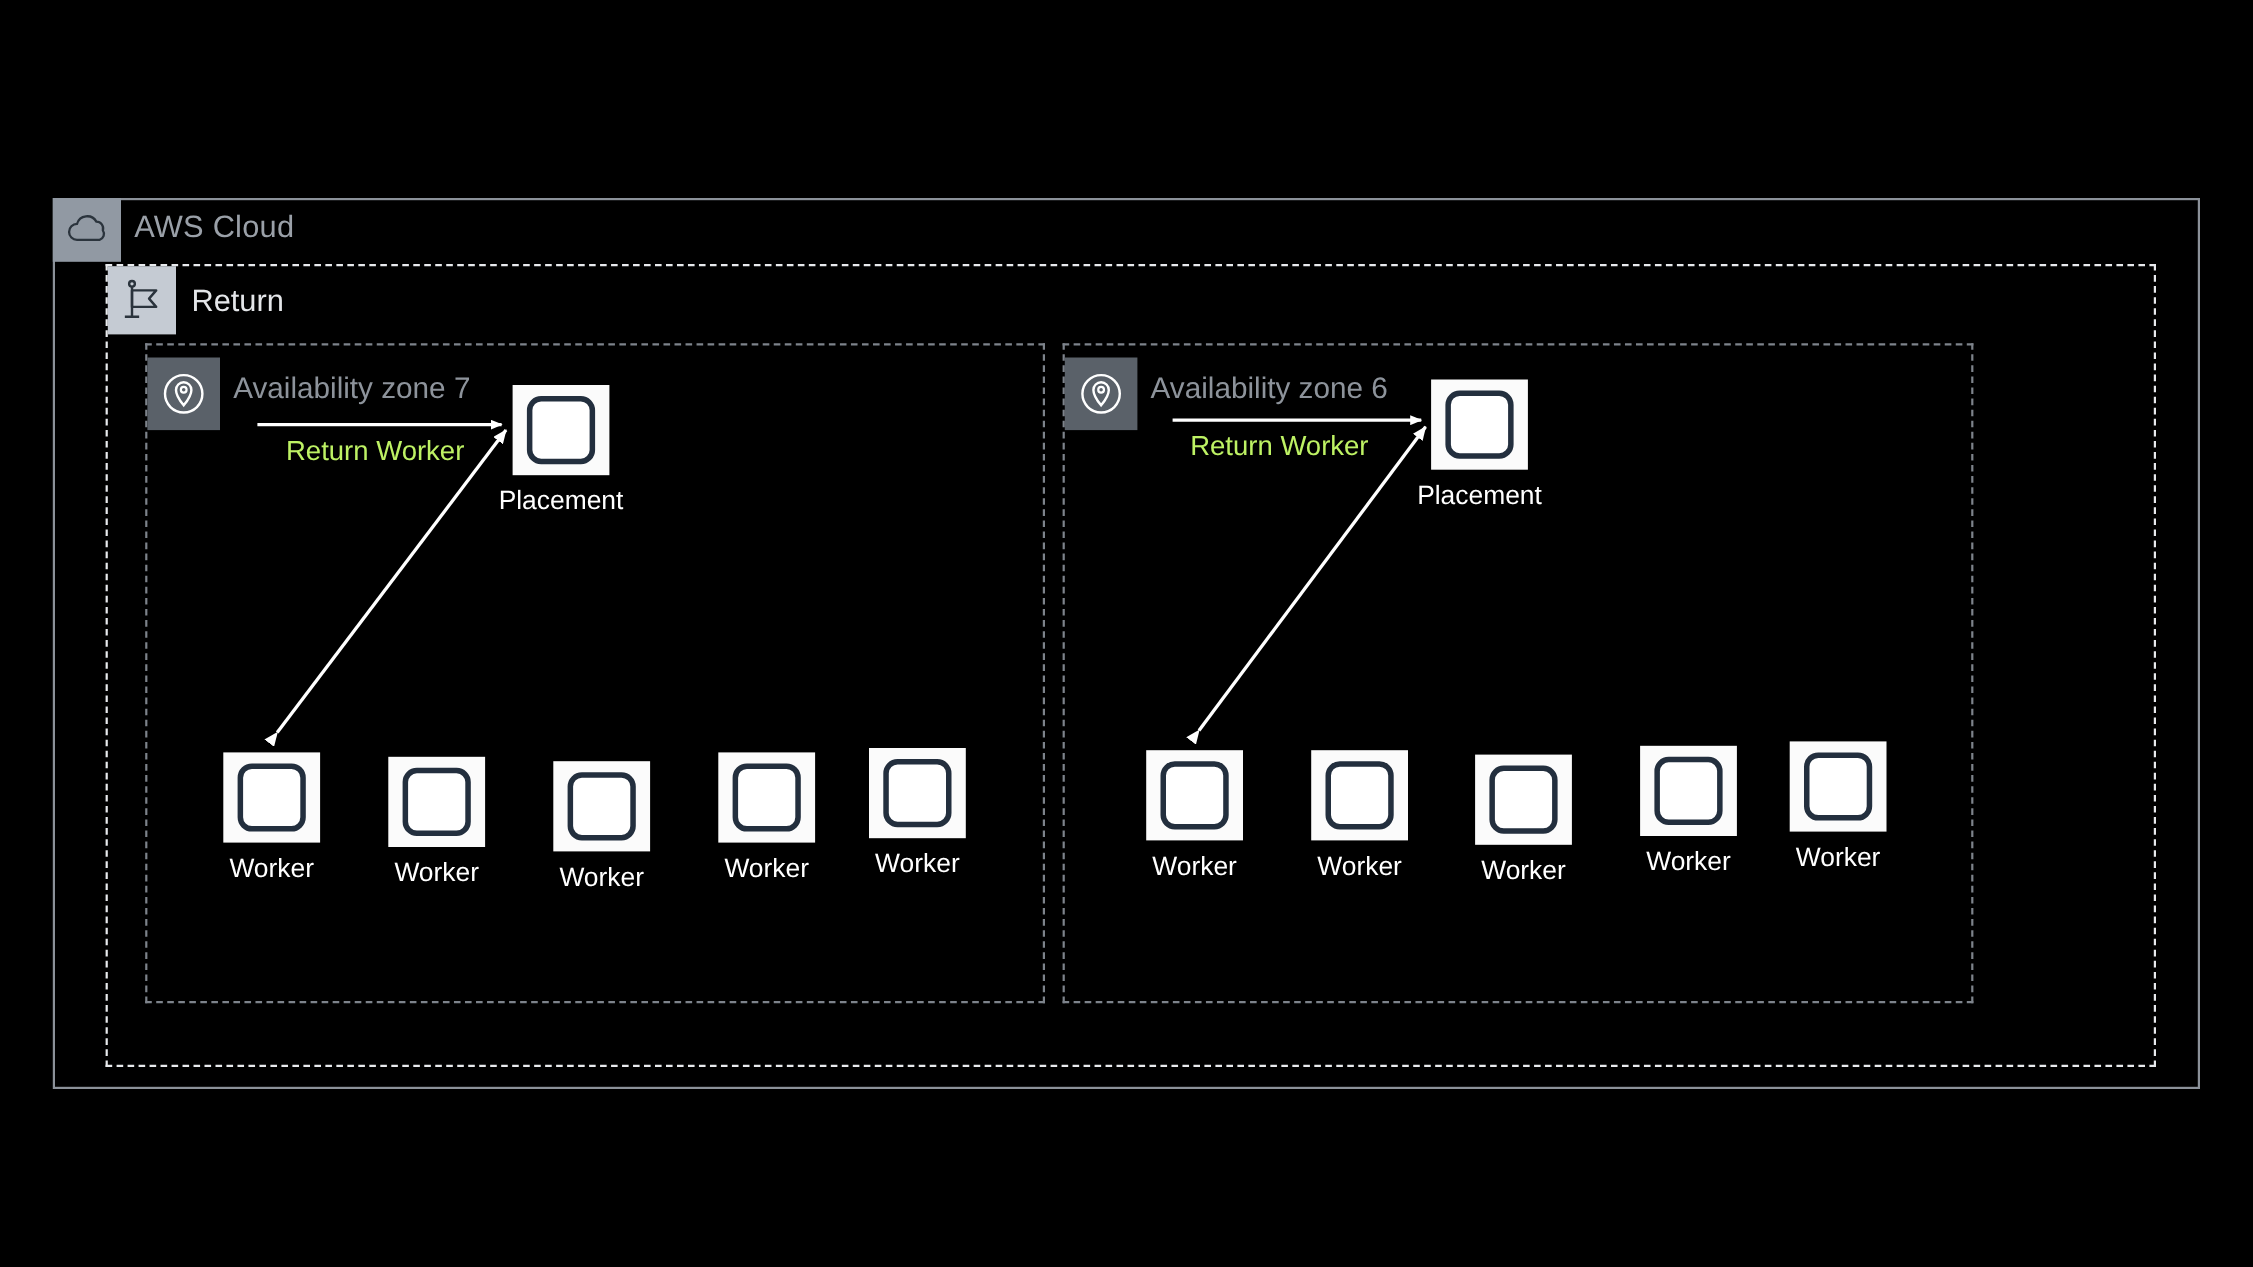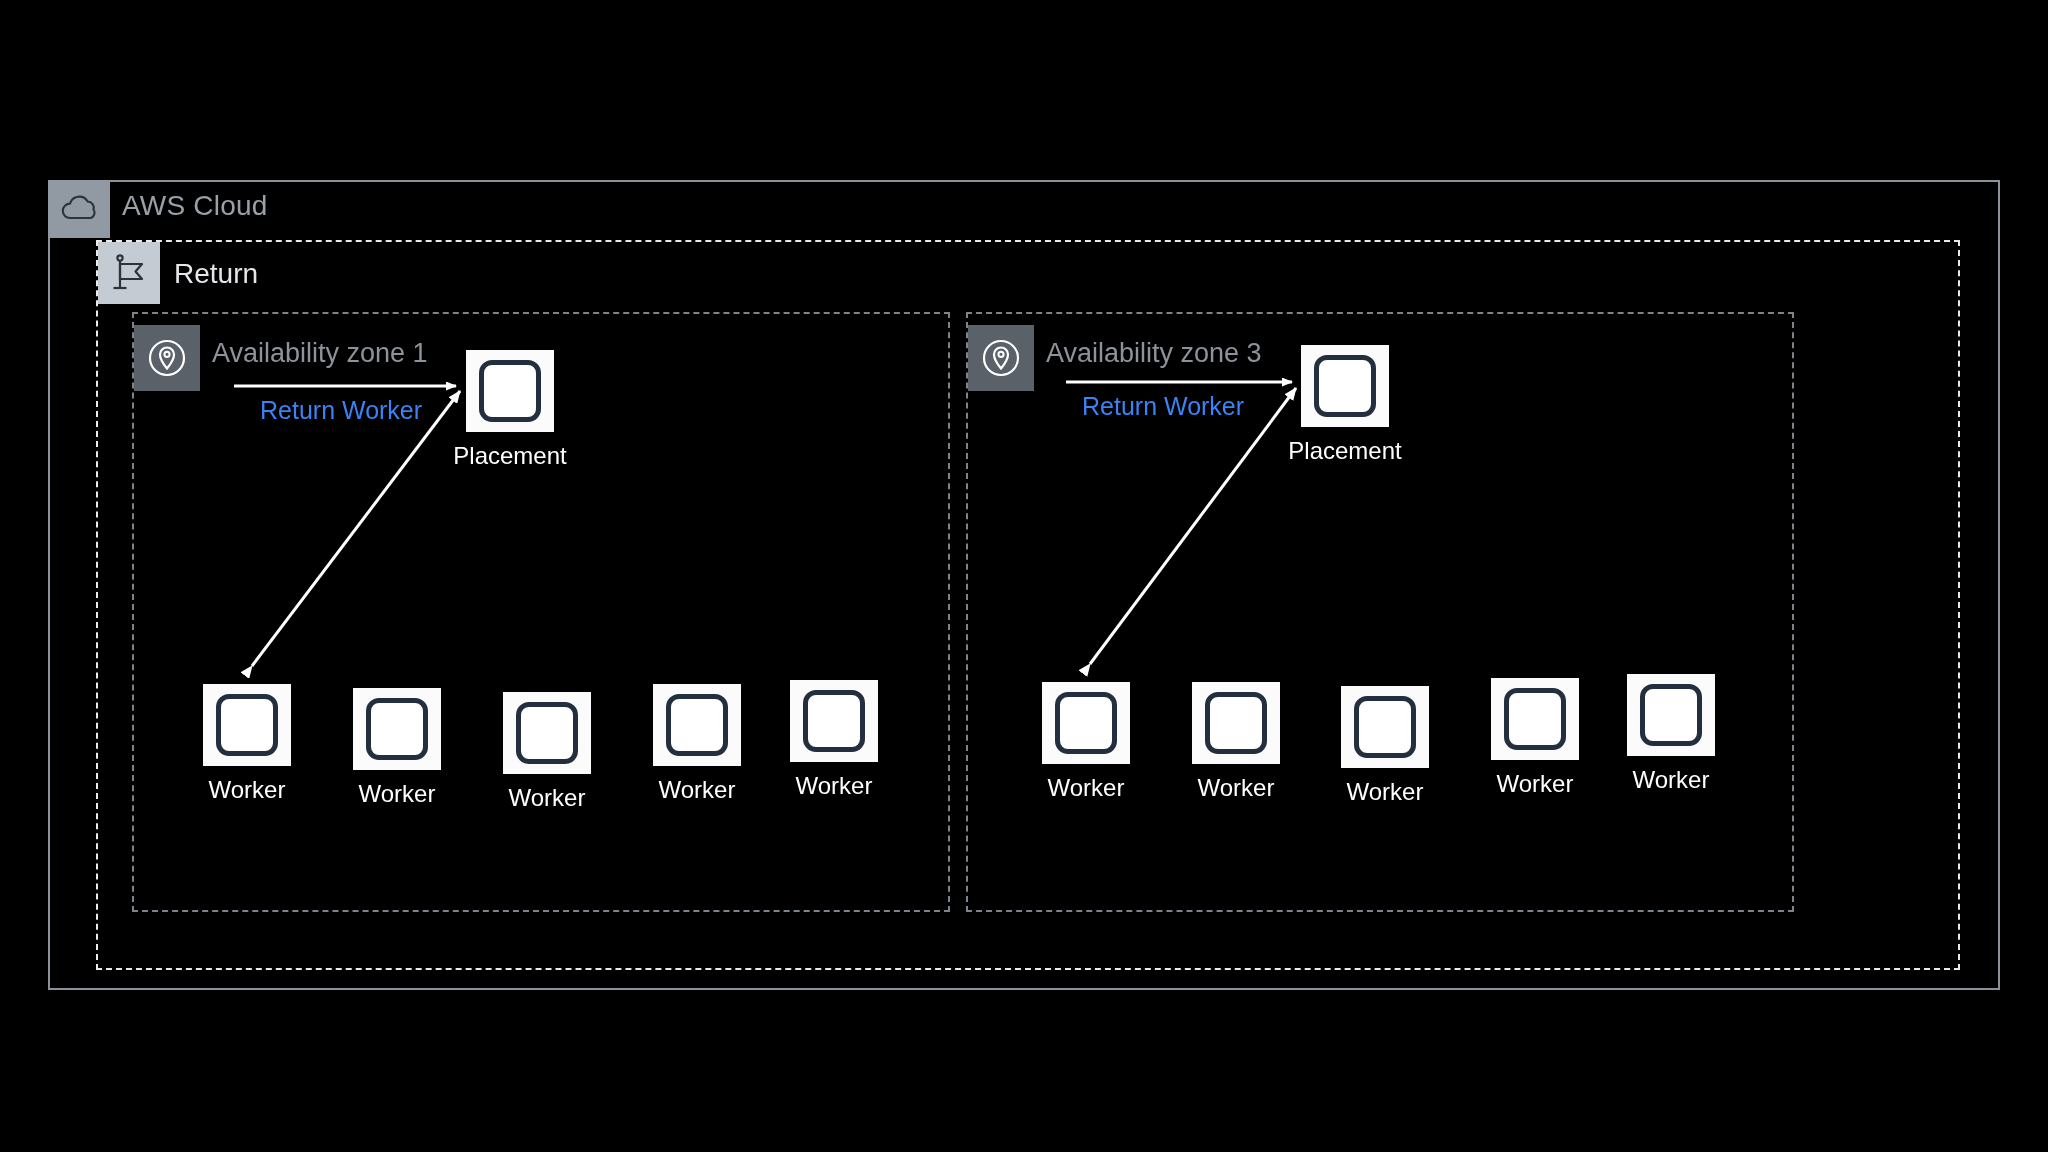--- a/index.html
+++ b/index.html
@@ -70,21 +70,21 @@
   }
   .node-caption {
     position:absolute; left:50%; transform:translateX(-50%);
     top:92px; font-size:24px; color:#fff; white-space:nowrap;
   }
 
   
   .arrows { position:absolute; left:0; top:0; width:2048px; height:1152px; pointer-events:none; }
 
   .arrow-caption {
-    position:absolute; font-size:25px; color:#3b82f6; white-space:nowrap;
+    position:absolute; font-size:25px; color:#bef264; white-space:nowrap;
   }
 
   
   .footer { position:absolute; left:0; bottom:0; width:2048px; height:140px; }
 </style>
 </head>
 <body>
 
 <div id="stage">
 
@@ -112,21 +112,21 @@
 
   <div class="az-box az-1"></div>
   <div class="badge badge-az">
     <svg width="46" height="46" viewBox="0 0 46 46" aria-hidden="true">
       <circle cx="23" cy="23" r="17" fill="none" stroke="#fff" stroke-width="2.2"></circle>
       <path d="M23 12.5 A7 7 0 0 0 16 19.5 C16 25 23 33.5 23 33.5
                C23 33.5 30 25 30 19.5 A7 7 0 0 0 23 12.5 Z" fill="none" stroke="#fff" stroke-width="2.2"></path>
       <circle cx="23" cy="19.3" r="2.6" fill="none" stroke="#fff" stroke-width="2"></circle>
     </svg>
   </div>
-  <div class="az-label az-label-1">Availability zone 1</div>
+  <div class="az-label az-label-1">Availability zone 7</div>
 
   <div class="node" style="left:466px; top:338px;">
     <div class="node-tile">
       <div class="node-inner"></div>
     </div>
     <div class="node-caption">Placement</div>
   </div>
 
   <div class="node" style="left:203px; top:672px;">
     <div class="node-tile">
@@ -161,21 +161,21 @@
 
   <div class="az-box az-2"></div>
   <div class="badge" style="left:968px; top:325px; width:66px; height:66px; background:#5a6169;">
     <svg width="46" height="46" viewBox="0 0 46 46" aria-hidden="true">
       <circle cx="23" cy="23" r="17" fill="none" stroke="#fff" stroke-width="2.2"></circle>
       <path d="M23 12.5 A7 7 0 0 0 16 19.5 C16 25 23 33.5 23 33.5
                C23 33.5 30 25 30 19.5 A7 7 0 0 0 23 12.5 Z" fill="none" stroke="#fff" stroke-width="2.2"></path>
       <circle cx="23" cy="19.3" r="2.6" fill="none" stroke="#fff" stroke-width="2"></circle>
     </svg>
   </div>
-  <div class="az-label az-label-2">Availability zone 3</div>
+  <div class="az-label az-label-2">Availability zone 6</div>
 
   <div class="node" style="left:1301px; top:333px;">
     <div class="node-tile">
       <div class="node-inner"></div>
     </div>
     <div class="node-caption">Placement</div>
   </div>
 
   <div class="node" style="left:1042px; top:670px;">
     <div class="node-tile">

